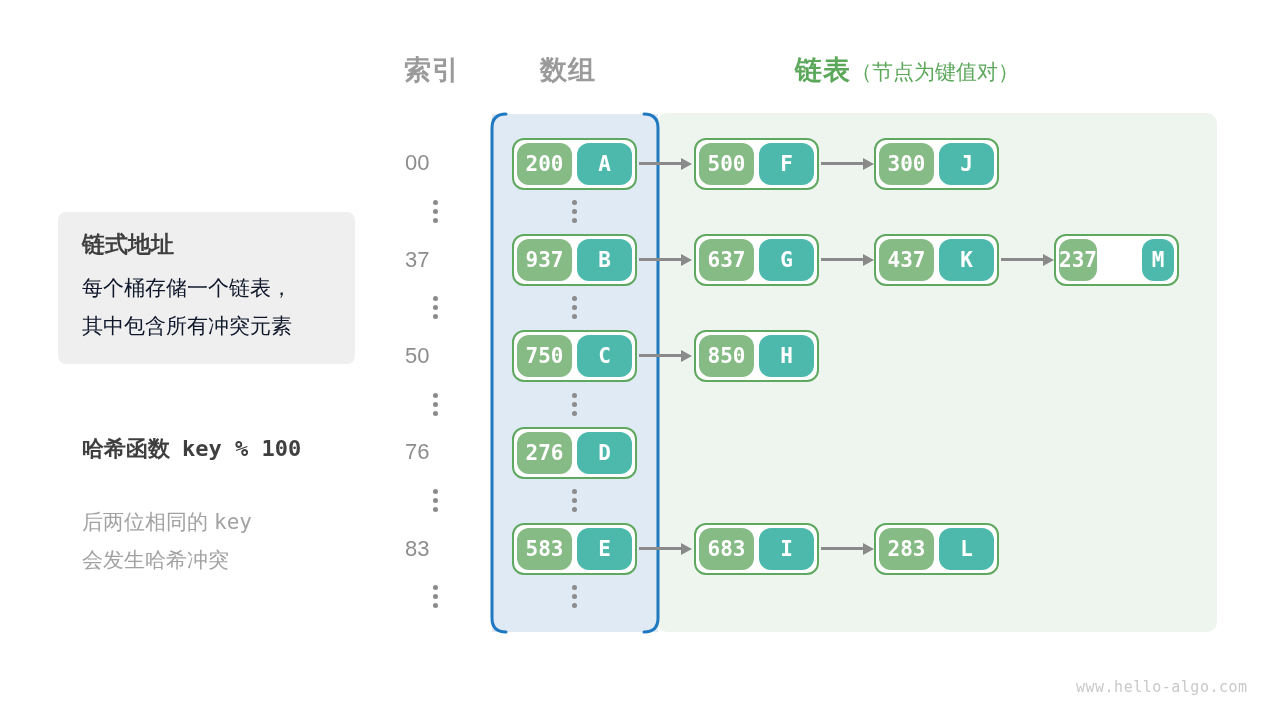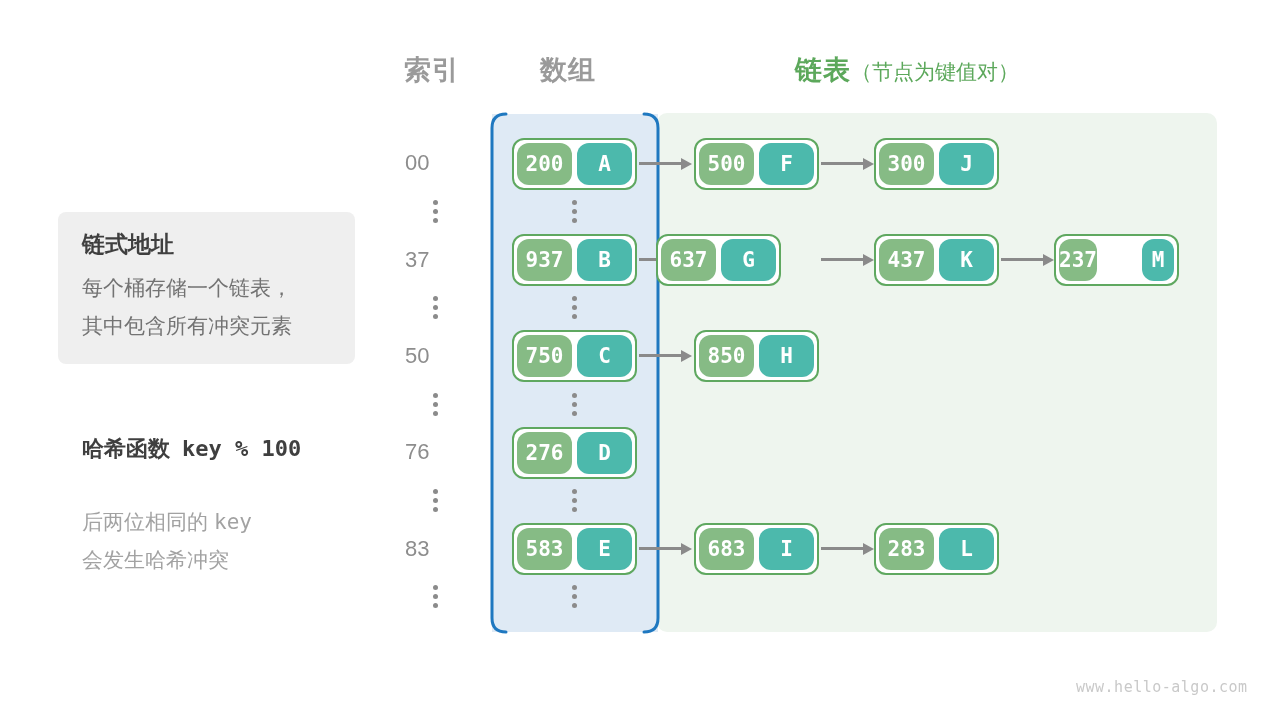--- a/index.html
+++ b/index.html
@@ -15,21 +15,21 @@
   .hdr-list-wrap { position:absolute; left:795px; top:52px; display:flex; align-items:baseline; white-space:nowrap; }
   .hdr-list { font-size:27px; font-weight:bold; color:#5ca85b; letter-spacing:1px; }
   .hdr-list-note { font-size:21px; font-weight:normal; color:#5ca85b; }
   
   .note-box {
     position:absolute; left:58px; top:212px; width:297px; height:152px;
     background:#efefef; border-radius:8px; box-sizing:border-box;
     padding:17px 24px 0 24px;
   }
   .note-box-title { font-size:23px; font-weight:bold; color:#3f3f3f; }
-  .note-box-lines { margin-top:9px; font-size:21px; color:#737373; line-height:38px; }
+  .note-box-lines { margin-top:9px; font-size:21px; color:#0f172a; line-height:38px; }
   .hash-title {
     position:absolute; left:82px; top:434px; font-size:22px; font-weight:bold;
     color:#3f3f3f; white-space:nowrap;
   }
   .hash-title .code { font-family:"DejaVu Sans Mono",monospace; margin-left:12px; font-size:22px; }
   .hash-lines {
     position:absolute; left:82px; top:475px; font-size:21px; color:#a2a2a2;
     line-height:38px; white-space:nowrap;margin-top:28px;
   }
   .hash-lines .code { font-family:"DejaVu Sans Mono",monospace; margin-left:6px; }
@@ -147,21 +147,21 @@
   <div class="node" style="left:874px;top:138px;">
     <span class="cell key">300</span>
     <span class="cell val">J</span>
   </div>
 
   <div class="node" style="left:512px;top:234px;">
     <span class="cell key">937</span>
     <span class="cell val">B</span>
   </div>
   <div class="arrow" style="left:639px;top:258px;"></div>
-  <div class="node" style="left:656px;top:234px;text-align:right;">
+  <div class="node" style="left:694px;top:234px;text-align:right;">
     <span class="cell key">637</span>
     <span class="cell val">G</span>
   </div>
   <div class="arrow" style="left:821px;top:258px;"></div>
   <div class="node" style="left:874px;top:234px;">
     <span class="cell key">437</span>
     <span class="cell val">K</span>
   </div>
   <div class="arrow" style="left:1001px;top:258px;"></div>
   <div class="node" style="left:1054px;top:234px;gap:45px;">

